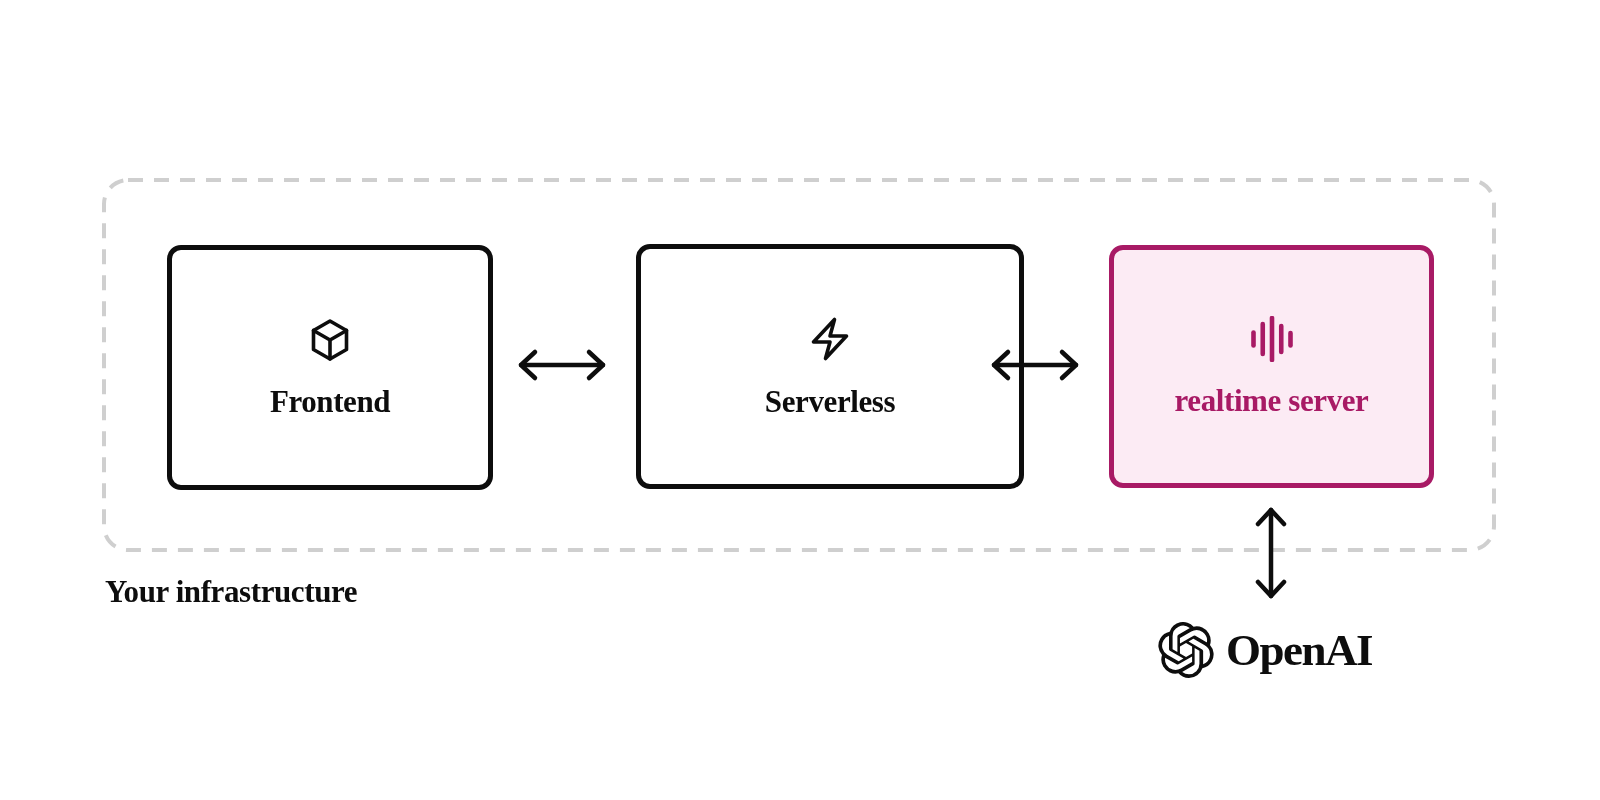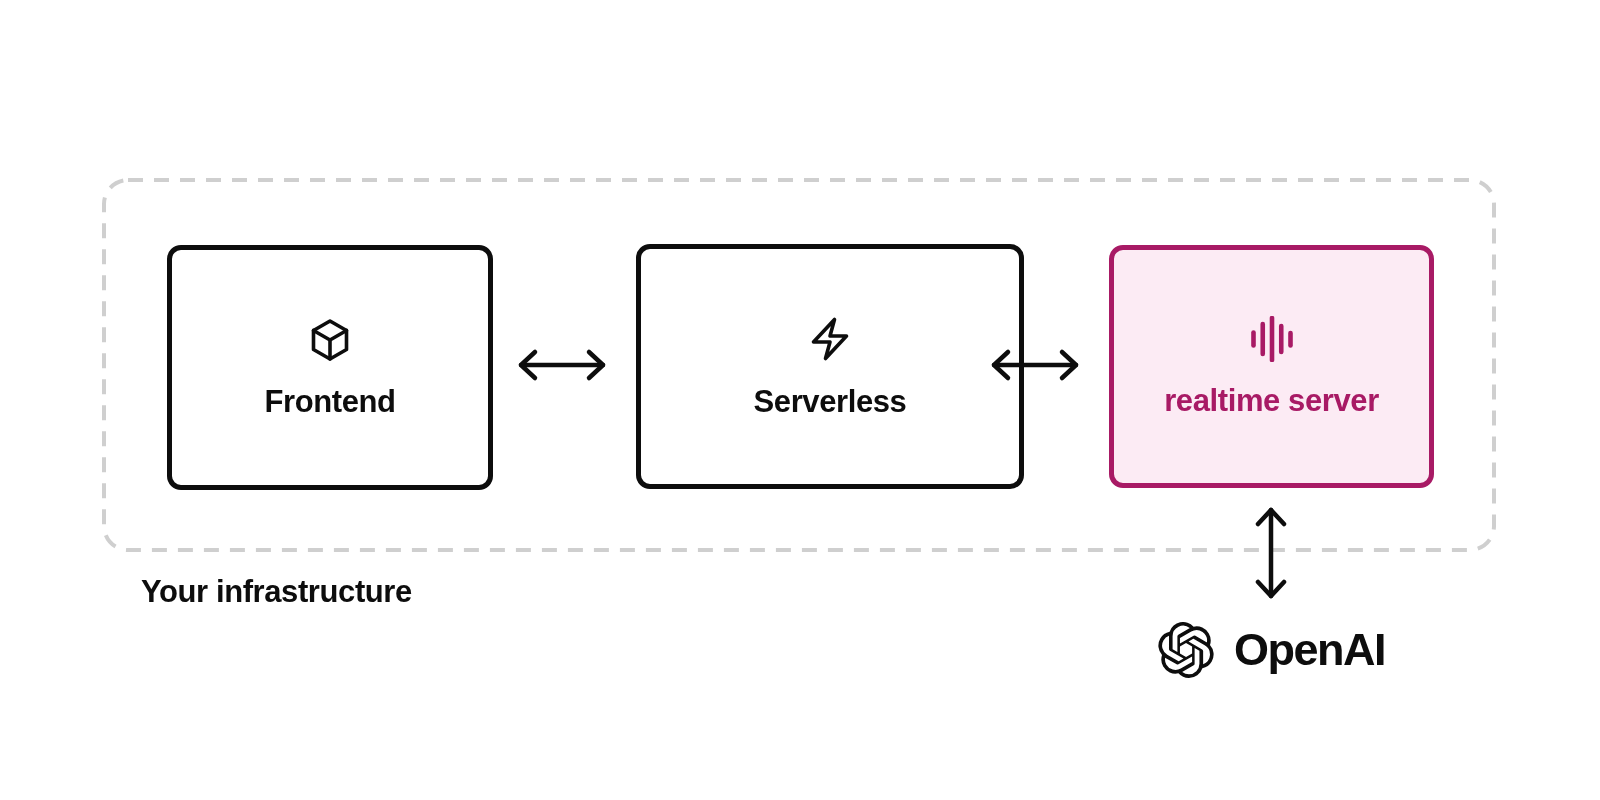--- a/index.html
+++ b/index.html
@@ -7,20 +7,21 @@
     padding: 0;
     background: #ffffff;
     font-family: "Liberation Sans", "DejaVu Sans", sans-serif;
   }
   .stage {
     position: relative;
     width: 1600px;
     height: 800px;
     background: #ffffff;
     overflow: hidden;
+    font-family: Liberation Serif, serif;
   }
   .abs { position: absolute; }
 
   .node {
     position: absolute;
     box-sizing: border-box;
     border: 5px solid #0d0d0d;
     border-radius: 14px;
     background: #ffffff;
     display: flex;
@@ -45,30 +46,29 @@
   .node-label span { display: block; }
 
   .infra-label {
     position: absolute;
     left: 105px;
     top: 574px;
     font-size: 31px;
     font-weight: 700;
     letter-spacing: -0.4px;
     color: #0d0d0d;
-    margin-left: 36px;
   }
 
   .openai-group {
     position: absolute;
     left: 1158px;
     top: 622px;
     display: flex;
     align-items: center;
-    gap: 20px;
+    gap: 12px;
     text-align: center;
   }
   .openai-wordmark {
     font-size: 45px;
     font-weight: 700;
     letter-spacing: -1.5px;
     color: #0d0d0d;
   }
 </style>
 </head>

